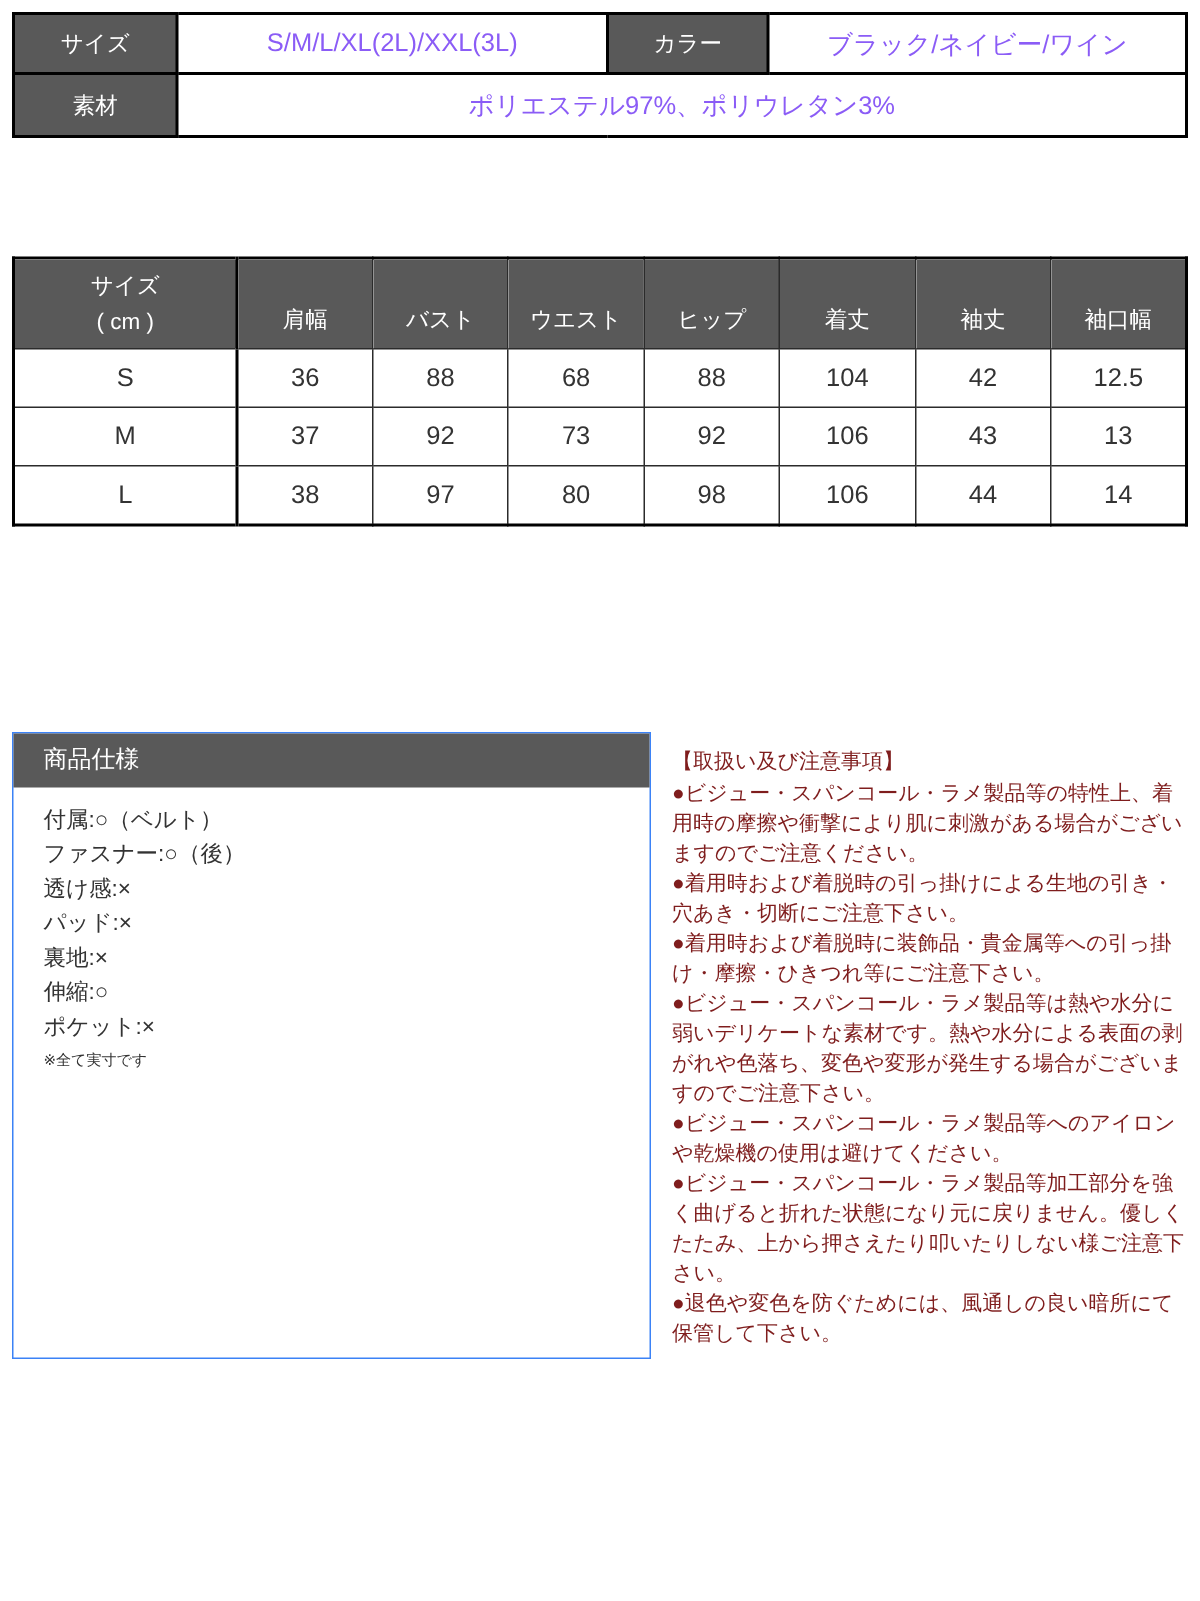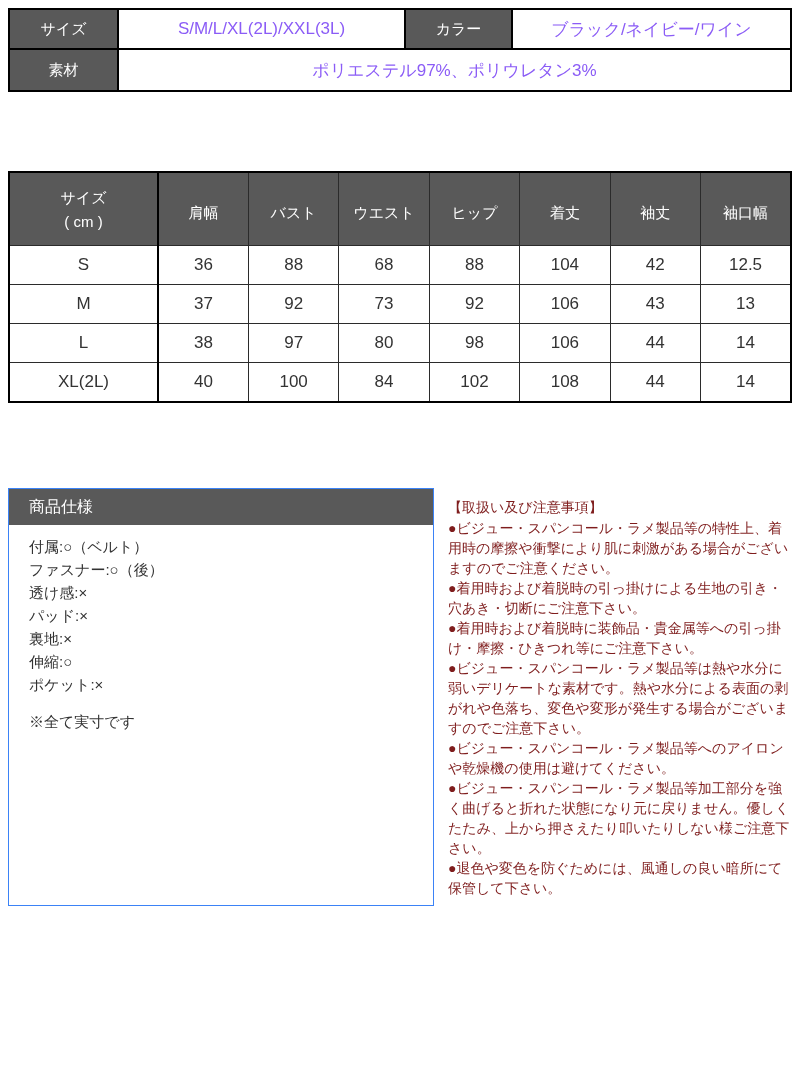--- a/index.html
+++ b/index.html
@@ -58,21 +58,21 @@
     text-align: center;
     overflow: hidden;
   }
   table.size-table th {
     background: #595959;
     color: #ffffff;
     font-weight: normal;
     font-size: 15px;
     height: 49px;
     vertical-align: bottom;
-    padding-bottom: 22px;
+    padding-bottom: 9px;
   }
   table.size-table th.size-unit-header {
     vertical-align: middle;
     padding-bottom: 0;
     line-height: 24px;
   }
   table.size-table td {
     background: #ffffff;
     color: #333333;
     font-size: 17px;
@@ -103,24 +103,22 @@
     font-size: 16px;
   }
   .spec-body {
     padding: 10px 20px 0 20px;
     font-size: 15px;
     line-height: 23px;
     color: #333333;
   }
   .spec-body .spec-item { white-space: pre; }
   .spec-note {
-    margin-top: 16px;
-    font-size: 15px;
-    color: #333333;
-    font-family: Liberation Mono, monospace;
+    font-size: 10px;
+    color: #333333;
   }
 
   
   .care-notes {
     position: absolute;
     left: 448px;
     top: 497px;
     width: 348px;
     font-size: 14px;
     line-height: 20px;
@@ -185,30 +183,20 @@
   <tr>
     <td class="first-col">L</td>
     <td>38</td>
     <td>97</td>
     <td>80</td>
     <td>98</td>
     <td>106</td>
     <td>44</td>
     <td>14</td>
   </tr>
-  <tr>
-    <td class="first-col">XL(2L)</td>
-    <td>40</td>
-    <td>100</td>
-    <td>84</td>
-    <td>102</td>
-    <td>108</td>
-    <td>44</td>
-    <td>14</td>
-  </tr>
 </tbody>
   </table>
 
 <div class="spec-box">
   <div class="spec-header">商品仕様</div>
   <div class="spec-body">
     <div class="spec-item">付属:○（ベルト）</div>
     <div class="spec-item">ファスナー:○（後）</div>
     <div class="spec-item">透け感:×</div>
     <div class="spec-item">パッド:×</div>

